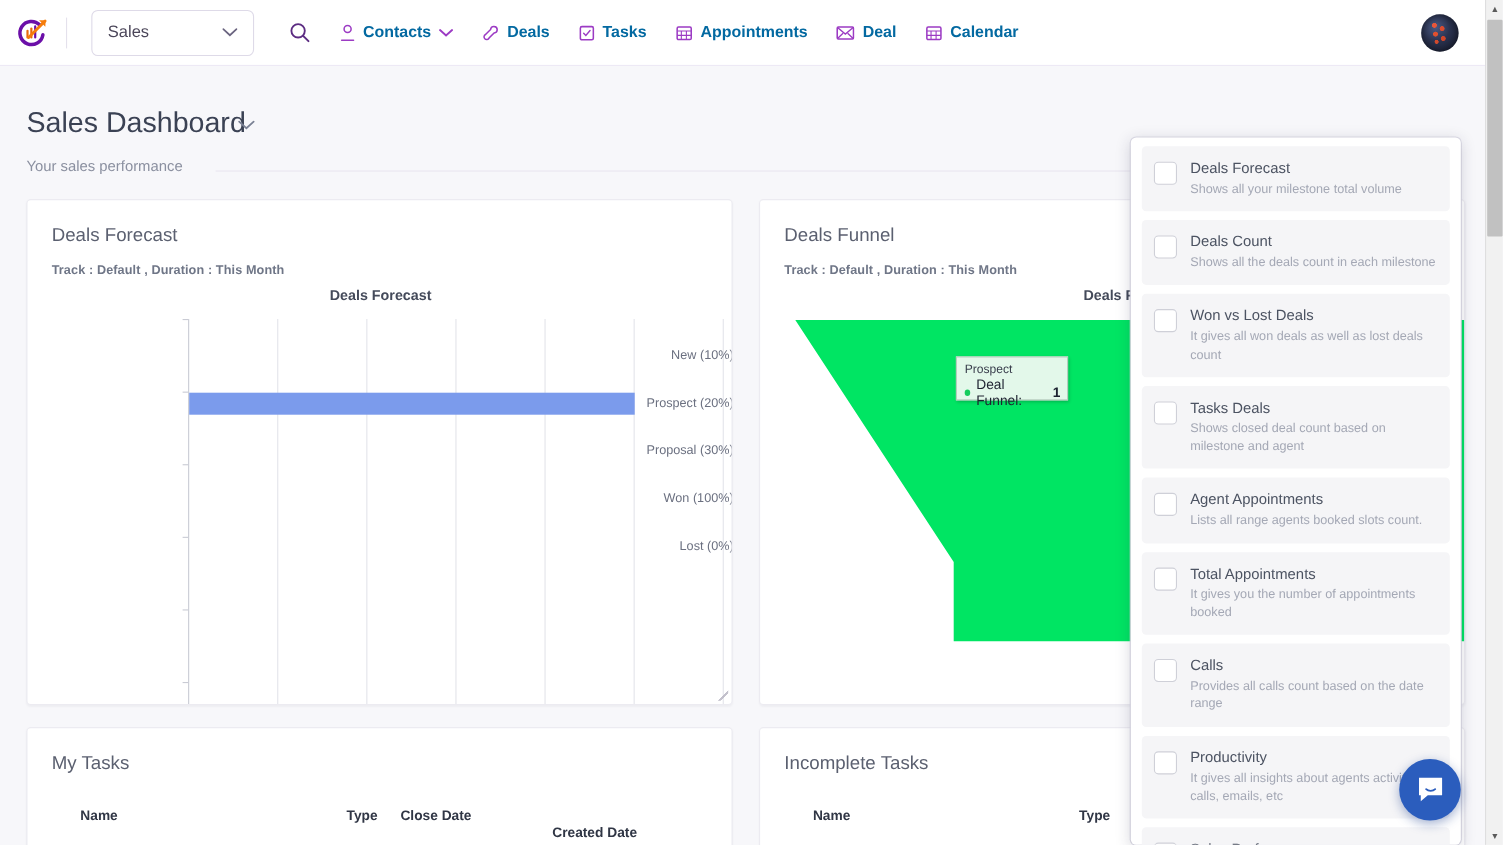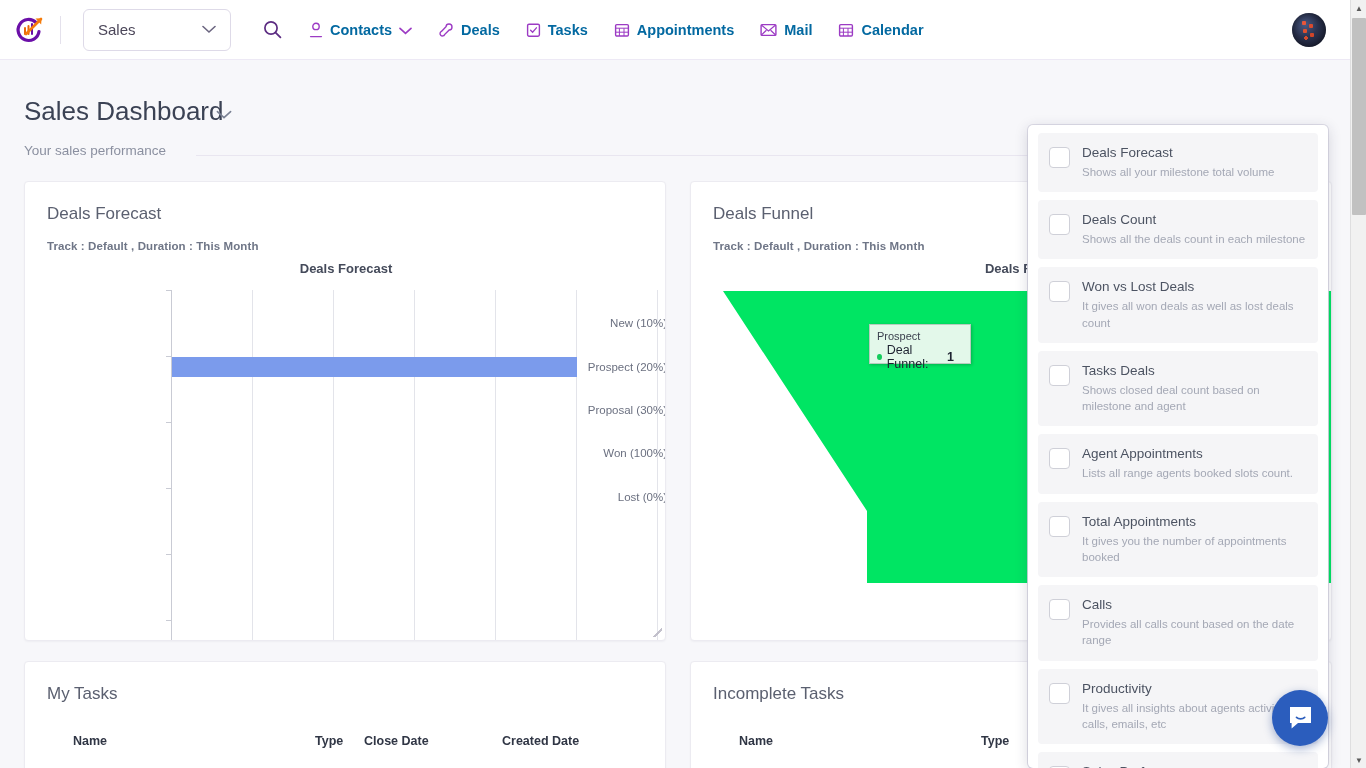--- a/index.html
+++ b/index.html
@@ -107,21 +107,21 @@
   .tick { position:absolute; width:1px; height:5px; background:#c9cbd4; }
   .bar { position:absolute; background:#7b9bec; }
 
   
   #panel-funnel { left: 690px; top: 181px; width: 642px; height: 460px; }
   .funnel-canvas { position:absolute; left:0; top:90px; width:642px; height:330px; overflow:hidden; }
   .funnel-tip {
     position:absolute; left:869px; top:324px; width:102px; height:40px;
     background:#e3f8ea; border:1px solid #b7ccbe;
     box-shadow: 1px 1px 3px rgba(0,0,0,.22);
-    padding: 5px 16px 0 7px; z-index: 5;
+    padding: 5px 6px 0 7px; z-index: 5;
   }
   .tip-head { font-size:11px; color:#3a3f4d; }
   .tip-row { font-size:12.5px; color:#1d2230; margin-top:1px; display:flex; align-items:center; gap:5px;}
   .tip-dot { width:6px; height:6px; border-radius:50%; background:#14cc5c; }
   .tip-row b { font-weight:700; }
 
   
   #panel-mytasks { left: 24px; top: 661px; width: 642px; height: 200px; }
   #panel-incomplete { left: 690px; top: 661px; width: 642px; height: 200px; }
   .task-head-row { position:absolute; left:0; top:72px; width:100%; font-size:12.5px; color:#303645; font-weight:700; }
@@ -243,21 +243,21 @@
       <span>Appointments</span>
     </div>
 
     <div class="nav-item">
       <span class="nicon">
         <svg width="17" height="14" viewBox="0 0 17 14">
             <rect x="1.1" y="1.6" width="14.8" height="10.8" rx="1" stroke="#9c3bc4" stroke-width="1.4" fill="none"></rect>
             <path d="M1.4 2 L8.5 8 L15.6 2 M1.4 12 L6.4 7.2 M15.6 12 L10.6 7.2" stroke="#9c3bc4" stroke-width="1.2" fill="none"></path>
           </svg>
       </span>
-      <span>Mail</span>
+      <span>Deal</span>
     </div>
 
     <div class="nav-item">
       <span class="nicon">
         <svg width="16" height="16" viewBox="0 0 16 16">
             <rect x="1.6" y="2.6" width="12.8" height="11.4" rx="1.2" stroke="#9c3bc4" stroke-width="1.4" fill="none"></rect>
             <path d="M1.6 6.2 L14.4 6.2 M5.4 6.2 L5.4 14 M10 6.2 L10 14 M1.6 10.2 L14.4 10.2" stroke="#9c3bc4" stroke-width="1"></path>
           </svg>
       </span>
       <span>Calendar</span>
@@ -345,21 +345,21 @@
     <b>1</b>
   </div>
 </div>
 
 <div class="panel" id="panel-mytasks">
   <div class="panel-title" style="position:absolute;left:22px;top:22px;">My Tasks</div>
   <div class="task-head-row">
     <span class="th" style="left:48px;">Name</span>
     <span class="th" style="left:290px;">Type</span>
     <span class="th" style="left:339px;">Close Date</span>
-    <span class="th" style="left:477px;">Created Date</span>
+    <span class="th" style="left:477px;margin-top:16px;">Created Date</span>
   </div>
 
 </div>
 
 <div class="panel" id="panel-incomplete">
   <div class="panel-title" style="position:absolute;left:22px;top:22px;">Incomplete Tasks</div>
   <div class="task-head-row">
     <span class="th" style="left:48px;">Name</span>
     <span class="th" style="left:290px;">Type</span>
   </div>

